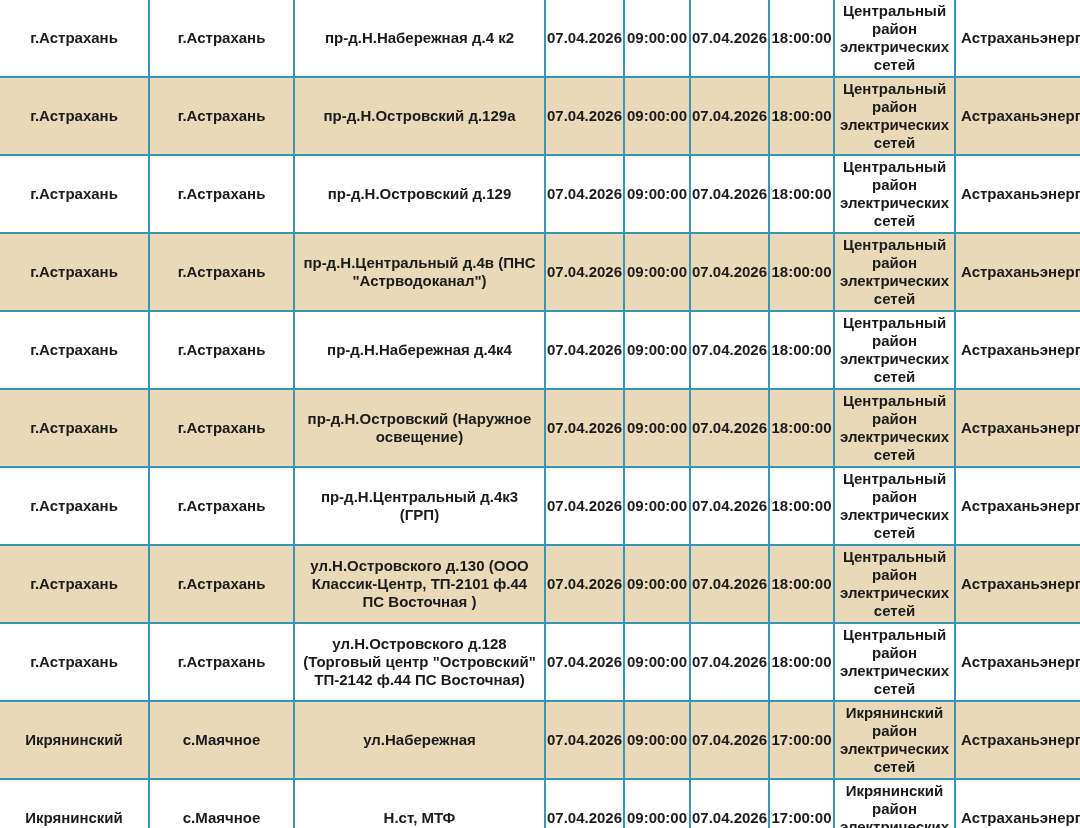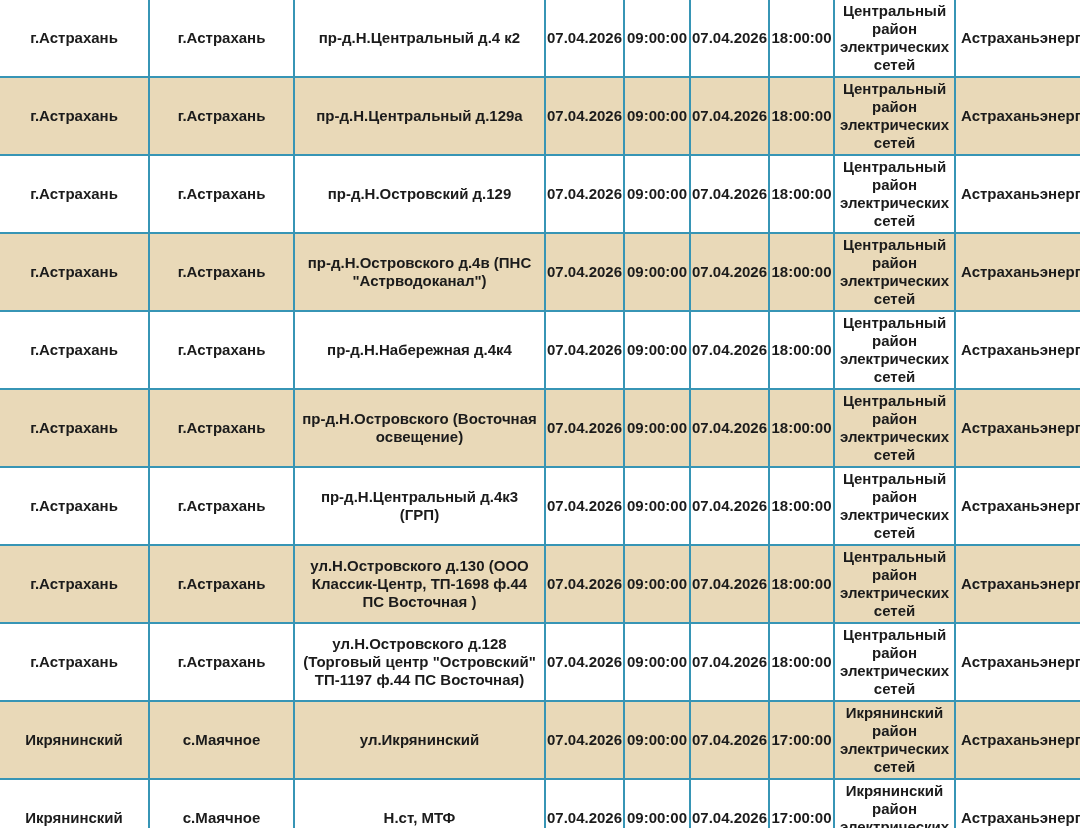--- a/index.html
+++ b/index.html
@@ -39,32 +39,32 @@
         <col class="c5">
         <col class="c6">
       <col class="c7">
         <col class="c8">
         <col class="c9">
     </colgroup>
     <tbody>
         <tr>
           <td>г.Астрахань</td>
           <td>г.Астрахань</td>
-          <td>пр-д.Н.Центральный д.4 к2</td>
+          <td>пр-д.Н.Набережная д.4 к2</td>
           <td class="nowrap">07.04.2026</td>
           <td class="nowrap">09:00:00</td>
           <td class="nowrap">07.04.2026</td>
           <td class="nowrap">18:00:00</td>
           <td>Центральный район электрических сетей</td>
           <td>Астраханьэнерго</td>
         </tr>
         <tr class="shaded">
           <td>г.Астрахань</td>
           <td>г.Астрахань</td>
-          <td>пр-д.Н.Центральный д.129а</td>
+          <td>пр-д.Н.Островский д.129а</td>
           <td class="nowrap">07.04.2026</td>
           <td class="nowrap">09:00:00</td>
           <td class="nowrap">07.04.2026</td>
           <td class="nowrap">18:00:00</td>
           <td>Центральный район электрических сетей</td>
           <td>Астраханьэнерго</td>
         </tr>
         <tr>
           <td>г.Астрахань</td>
           <td>г.Астрахань</td>
@@ -72,21 +72,21 @@
           <td class="nowrap">07.04.2026</td>
           <td class="nowrap">09:00:00</td>
           <td class="nowrap">07.04.2026</td>
           <td class="nowrap">18:00:00</td>
           <td>Центральный район электрических сетей</td>
           <td>Астраханьэнерго</td>
         </tr>
         <tr class="shaded">
           <td>г.Астрахань</td>
           <td>г.Астрахань</td>
-          <td>пр-д.Н.Островского д.4в (ПНС "Астрводоканал")</td>
+          <td>пр-д.Н.Центральный д.4в (ПНС "Астрводоканал")</td>
           <td class="nowrap">07.04.2026</td>
           <td class="nowrap">09:00:00</td>
           <td class="nowrap">07.04.2026</td>
           <td class="nowrap">18:00:00</td>
           <td>Центральный район электрических сетей</td>
           <td>Астраханьэнерго</td>
         </tr>
         <tr>
           <td>г.Астрахань</td>
           <td>г.Астрахань</td>
@@ -94,21 +94,21 @@
           <td class="nowrap">07.04.2026</td>
           <td class="nowrap">09:00:00</td>
           <td class="nowrap">07.04.2026</td>
           <td class="nowrap">18:00:00</td>
           <td>Центральный район электрических сетей</td>
           <td>Астраханьэнерго</td>
         </tr>
         <tr class="shaded">
           <td>г.Астрахань</td>
           <td>г.Астрахань</td>
-          <td>пр-д.Н.Островского (Восточная освещение)</td>
+          <td>пр-д.Н.Островский (Наружное освещение)</td>
           <td class="nowrap">07.04.2026</td>
           <td class="nowrap">09:00:00</td>
           <td class="nowrap">07.04.2026</td>
           <td class="nowrap">18:00:00</td>
           <td>Центральный район электрических сетей</td>
           <td>Астраханьэнерго</td>
         </tr>
         <tr>
           <td>г.Астрахань</td>
           <td>г.Астрахань</td>
@@ -116,43 +116,43 @@
           <td class="nowrap">07.04.2026</td>
           <td class="nowrap">09:00:00</td>
           <td class="nowrap">07.04.2026</td>
           <td class="nowrap">18:00:00</td>
           <td>Центральный район электрических сетей</td>
           <td>Астраханьэнерго</td>
         </tr>
         <tr class="shaded">
           <td>г.Астрахань</td>
           <td>г.Астрахань</td>
-          <td>ул.Н.Островского д.130 (ООО Классик-Центр, ТП-1698 ф.44 ПС Восточная )</td>
+          <td>ул.Н.Островского д.130 (ООО Классик-Центр, ТП-2101 ф.44 ПС Восточная )</td>
           <td class="nowrap">07.04.2026</td>
           <td class="nowrap">09:00:00</td>
           <td class="nowrap">07.04.2026</td>
           <td class="nowrap">18:00:00</td>
           <td>Центральный район электрических сетей</td>
           <td>Астраханьэнерго</td>
         </tr>
         <tr>
           <td>г.Астрахань</td>
           <td>г.Астрахань</td>
-          <td>ул.Н.Островского д.128 (Торговый центр "Островский" ТП-1197 ф.44 ПС Восточная)</td>
+          <td>ул.Н.Островского д.128 (Торговый центр "Островский" ТП-2142 ф.44 ПС Восточная)</td>
           <td class="nowrap">07.04.2026</td>
           <td class="nowrap">09:00:00</td>
           <td class="nowrap">07.04.2026</td>
           <td class="nowrap">18:00:00</td>
           <td>Центральный район электрических сетей</td>
           <td>Астраханьэнерго</td>
         </tr>
         <tr class="shaded">
           <td>Икрянинский</td>
           <td>с.Маячное</td>
-          <td>ул.Икрянинский</td>
+          <td>ул.Набережная</td>
           <td class="nowrap">07.04.2026</td>
           <td class="nowrap">09:00:00</td>
           <td class="nowrap">07.04.2026</td>
           <td class="nowrap">17:00:00</td>
           <td>Икрянинский район электрических сетей</td>
           <td>Астраханьэнерго</td>
         </tr>
         <tr>
           <td>Икрянинский</td>
           <td>с.Маячное</td>

